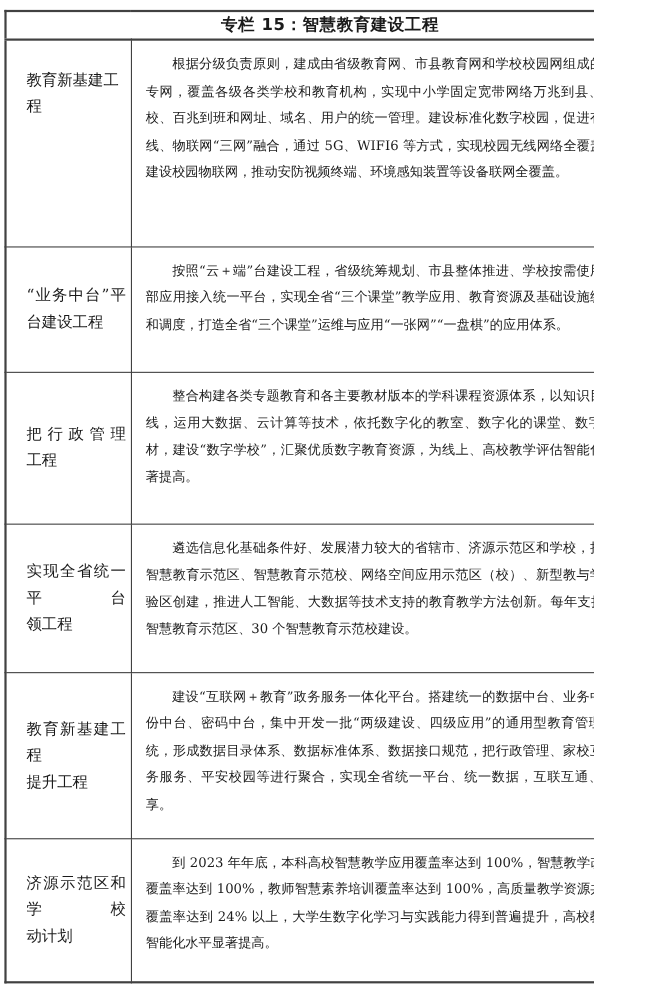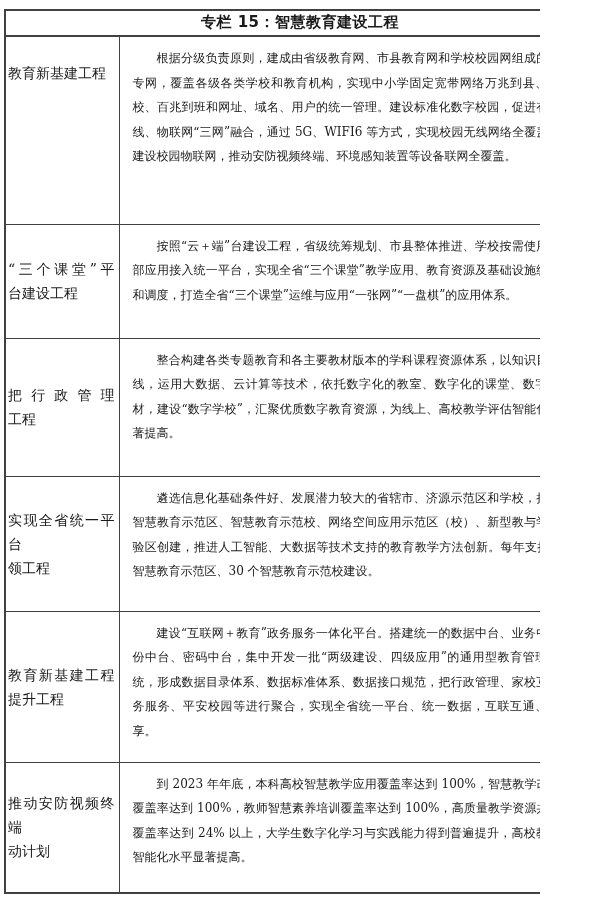--- a/index.html
+++ b/index.html
@@ -48,21 +48,21 @@
   
   tbody tr:nth-child(1) { height: 188px; }
   tbody tr:nth-child(2) { height: 114px; }
   tbody tr:nth-child(3) { height: 138px; }
   tbody tr:nth-child(4) { height: 135px; }
   tbody tr:nth-child(5) { height: 151px; }
   tbody tr:nth-child(6) { height: 131px; }
 
   td.label-cell {
     vertical-align: middle;
-    padding: 4px 4px 4px 2px;
+    padding: 4px 4px 4px 18px;
     font-size: 14px;
     line-height: 24px;
   }
   
   tbody tr:nth-child(1) td.label-cell {
     vertical-align: top;
     padding-top: 24px;
   }
   .label-line {
     text-align: justify;
@@ -108,21 +108,21 @@
             </div>
     </td>
     <td class="content-cell">
       <p class="content">根据分级负责原则，建成由省级教育网、市县教育网和学校校园网组成的省教育专网，覆盖各级各类学校和教育机构，实现中小学固定宽带网络万兆到县、千兆到校、百兆到班和网址、域名、用户的统一管理。建设标准化数字校园，促进有线、无线、物联网“三网”融合，通过 5G、WIFI6 等方式，实现校园无线网络全覆盖，支持建设校园物联网，推动安防视频终端、环境感知装置等设备联网全覆盖。</p>
     </td>
   </tr>
 
   <tr>
     <td class="label-cell">
       <div class="label">
-              <div class="label-line">“三个课堂”平</div>
+              <div class="label-line">“业务中台”平</div>
               <div class="label-line last">台建设工程</div>
             </div>
     </td>
     <td class="content-cell">
       <p class="content">按照“云＋端”台建设工程，省级统筹规划、市县整体推进、学校按需使用，将全部应用接入统一平台，实现全省“三个课堂”教学应用、教育资源及基础设施统一管理和调度，打造全省“三个课堂”运维与应用“一张网”“一盘棋”的应用体系。</p>
     </td>
   </tr>
 
   <tr>
     <td class="label-cell">
@@ -156,21 +156,21 @@
             </div>
     </td>
     <td class="content-cell">
       <p class="content">建设“互联网＋教育”政务服务一体化平台。搭建统一的数据中台、业务中台、身份中台、密码中台，集中开发一批“两级建设、四级应用”的通用型教育管理信息系统，形成数据目录体系、数据标准体系、数据接口规范，把行政管理、家校互动、政务服务、平安校园等进行聚合，实现全省统一平台、统一数据，互联互通、信息共享。</p>
     </td>
   </tr>
 
   <tr>
     <td class="label-cell">
       <div class="label">
-              <div class="label-line">推动安防视频终端</div>
+              <div class="label-line">济源示范区和学校</div>
               <div class="label-line last">动计划</div>
             </div>
     </td>
     <td class="content-cell">
       <p class="content">到 2023 年年底，本科高校智慧教学应用覆盖率达到 100%，智慧教学改革项目覆盖率达到 100%，教师智慧素养培训覆盖率达到 100%，高质量教学资源共享平台覆盖率达到 24% 以上，大学生数字化学习与实践能力得到普遍提升，高校教学评估智能化水平显著提高。</p>
     </td>
   </tr>
 </tbody>
   </table>
 </div>

